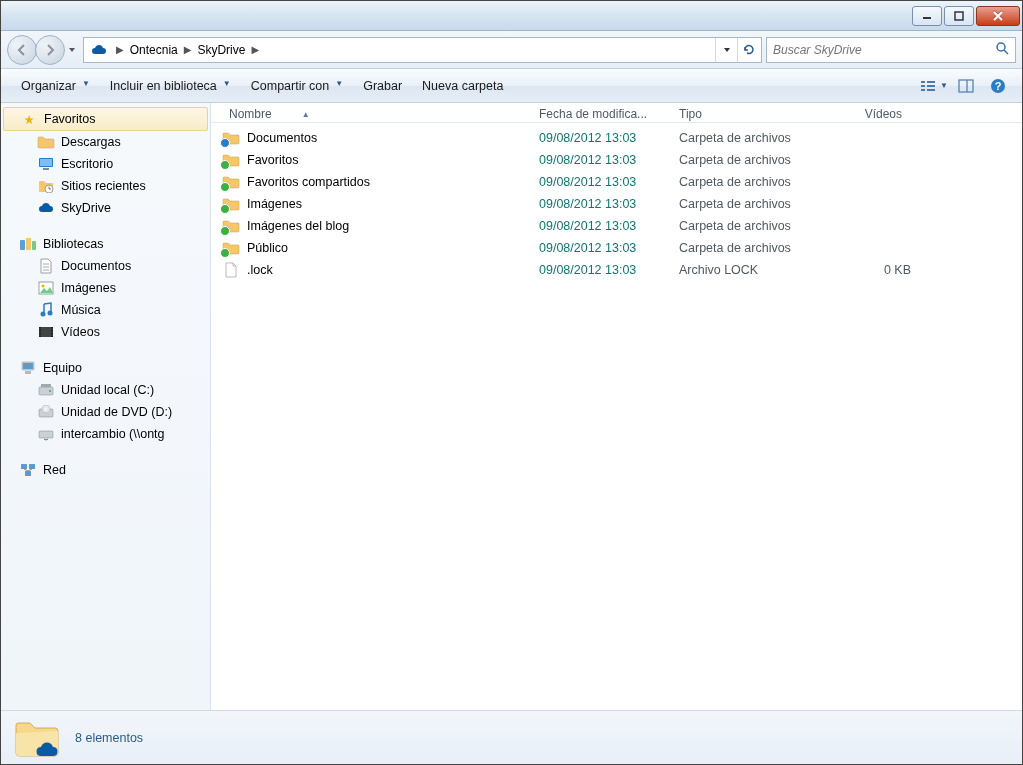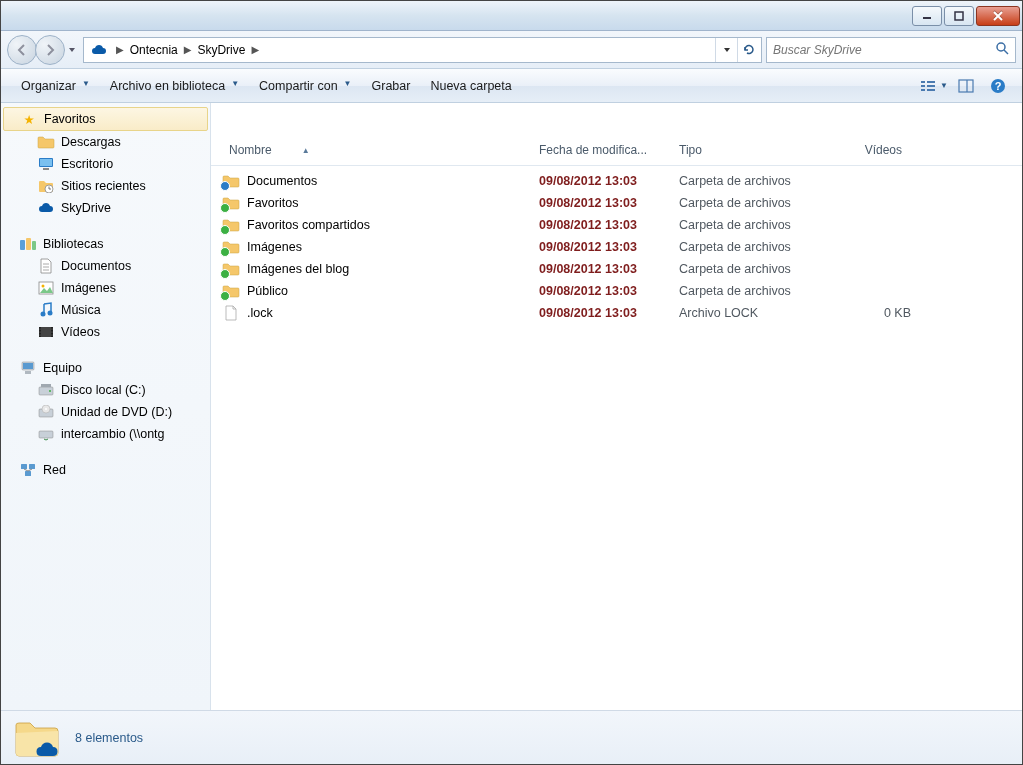--- a/index.html
+++ b/index.html
@@ -41,33 +41,33 @@
 
 .sidebar { width: 210px; border-right: 1px solid #d8e2ec; background: linear-gradient(to bottom, #f6f9fc, #f0f5fa); overflow-y: auto; padding: 4px 0; font-size: 12.5px; }
 .side-group { margin-bottom: 14px; }
 .side-head { display: flex; align-items: center; padding: 3px 6px 3px 18px; cursor: pointer; }
 .side-head.selected { background: linear-gradient(to bottom, #fdf6e3, #f9ecc8); border: 1px solid #e8d48a; border-radius: 2px; margin: 0 2px; padding-left: 16px; }
 .side-item { display: flex; align-items: center; padding: 3px 6px 3px 36px; cursor: pointer; }
 .side-icon { width: 18px; height: 16px; margin-right: 6px; display: flex; align-items: center; justify-content: center; flex-shrink: 0; }
 .side-label { white-space: nowrap; overflow: hidden; text-overflow: ellipsis; }
 
 .filepane { flex: 1; display: flex; flex-direction: column; overflow: hidden; }
-.col-headers { height: 31px; display: flex; align-items: center; border-bottom: 1px solid #e0e8f0; font-size: 12px; color: #4a5a6a; padding-left: 10px; margin-top: 32px; }
+.col-headers { height: 20px; display: flex; align-items: flex-start; border-bottom: 1px solid #e0e8f0; font-size: 12px; color: #4a5a6a; padding-left: 10px; }
 .col-h { padding: 4px 8px; cursor: pointer; border-right: 1px solid transparent; }
 .col-name { width: 310px; display: flex; align-items: center; gap: 30px; }
 .col-date { width: 140px; }
 .col-type { width: 150px; }
 .col-size { width: 90px; text-align: right; }
 .sort-ind { color: #5a7a9a; font-size: 8px; }
 
 .filelist { flex: 1; overflow-y: auto; padding: 4px 0 4px 10px; font-size: 12.5px; }
 .file-row { display: flex; align-items: center; height: 22px; cursor: pointer; }
 .file-icon { width: 20px; height: 18px; margin-right: 6px; display: flex; align-items: center; justify-content: center; position: relative; }
 .file-name { width: 284px; }
-.file-date { width: 140px; color: #7f1d1d; padding-left: 8px; font-weight: bold; }
+.file-date { width: 140px; color: #0f766e; padding-left: 8px; }
 .file-type { width: 150px; color: #505860; padding-left: 8px;}
 .file-size { width: 90px; color: #505860; text-align: right; }
 
 .statusbar { height: 54px; background: linear-gradient(to bottom, #f2f6fb, #e8eff7); border-top: 1px solid #d0dae6; display: flex; align-items: center; padding: 0 12px; font-size: 12.5px; }
 .status-icon { width: 48px; height: 42px; margin-right: 14px; position: relative; }
 .status-text { color: #2a5a8a; }
 
 .folder-svg { width: 18px; height: 16px; }
 .badge-circle { position: absolute; bottom: -1px; left: -1px; width: 10px; height: 10px; border-radius: 50%; border: 1px solid #fff; }
 .badge-green { background: #3cb043; }
@@ -152,21 +152,21 @@
           </svg></span>
     </div>
   </div>
 
   <div class="toolbar">
     <div class="tool-item">
         <span>Organizar</span>
         <span class="tool-dd">▼</span>
       </div>
     <div class="tool-item">
-        <span>Archivo en biblioteca</span>
+        <span>Incluir en biblioteca</span>
         <span class="tool-dd">▼</span>
       </div>
     <div class="tool-item">
         <span>Compartir con</span>
         <span class="tool-dd">▼</span>
       </div>
     <div class="tool-item">
         <span>Grabar</span>
       </div>
     <div class="tool-item">
@@ -317,21 +317,21 @@
             <span class="side-label">Equipo</span>
           </div>
         <div class="side-item">
             <span class="side-icon">
               <svg width="16" height="14" viewBox="0 0 16 14">
                 <rect x="1" y="4" width="14" height="8" rx="1" fill="#c8d0d8" stroke="#888" stroke-width="0.5"></rect>
                 <circle cx="12" cy="8" r="1" fill="#3cb043"></circle>
                 <rect x="3" y="1" width="10" height="3" fill="#a0a8b0"></rect>
               </svg>
             </span>
-            <span class="side-label">Disco local (C:)</span>
+            <span class="side-label">Unidad local (C:)</span>
           </div>
         <div class="side-item">
             <span class="side-icon">
               <svg width="16" height="14" viewBox="0 0 16 14">
                 <rect x="1" y="4" width="14" height="8" rx="1" fill="#c8d0d8" stroke="#888" stroke-width="0.5"></rect>
                 <circle cx="8" cy="4" r="4" fill="#e8e8e8" stroke="#aaa" stroke-width="0.5"></circle>
                 <circle cx="8" cy="4" r="1" fill="#fff"></circle>
               </svg>
             </span>
             <span class="side-label">Unidad de DVD (D:)</span>

